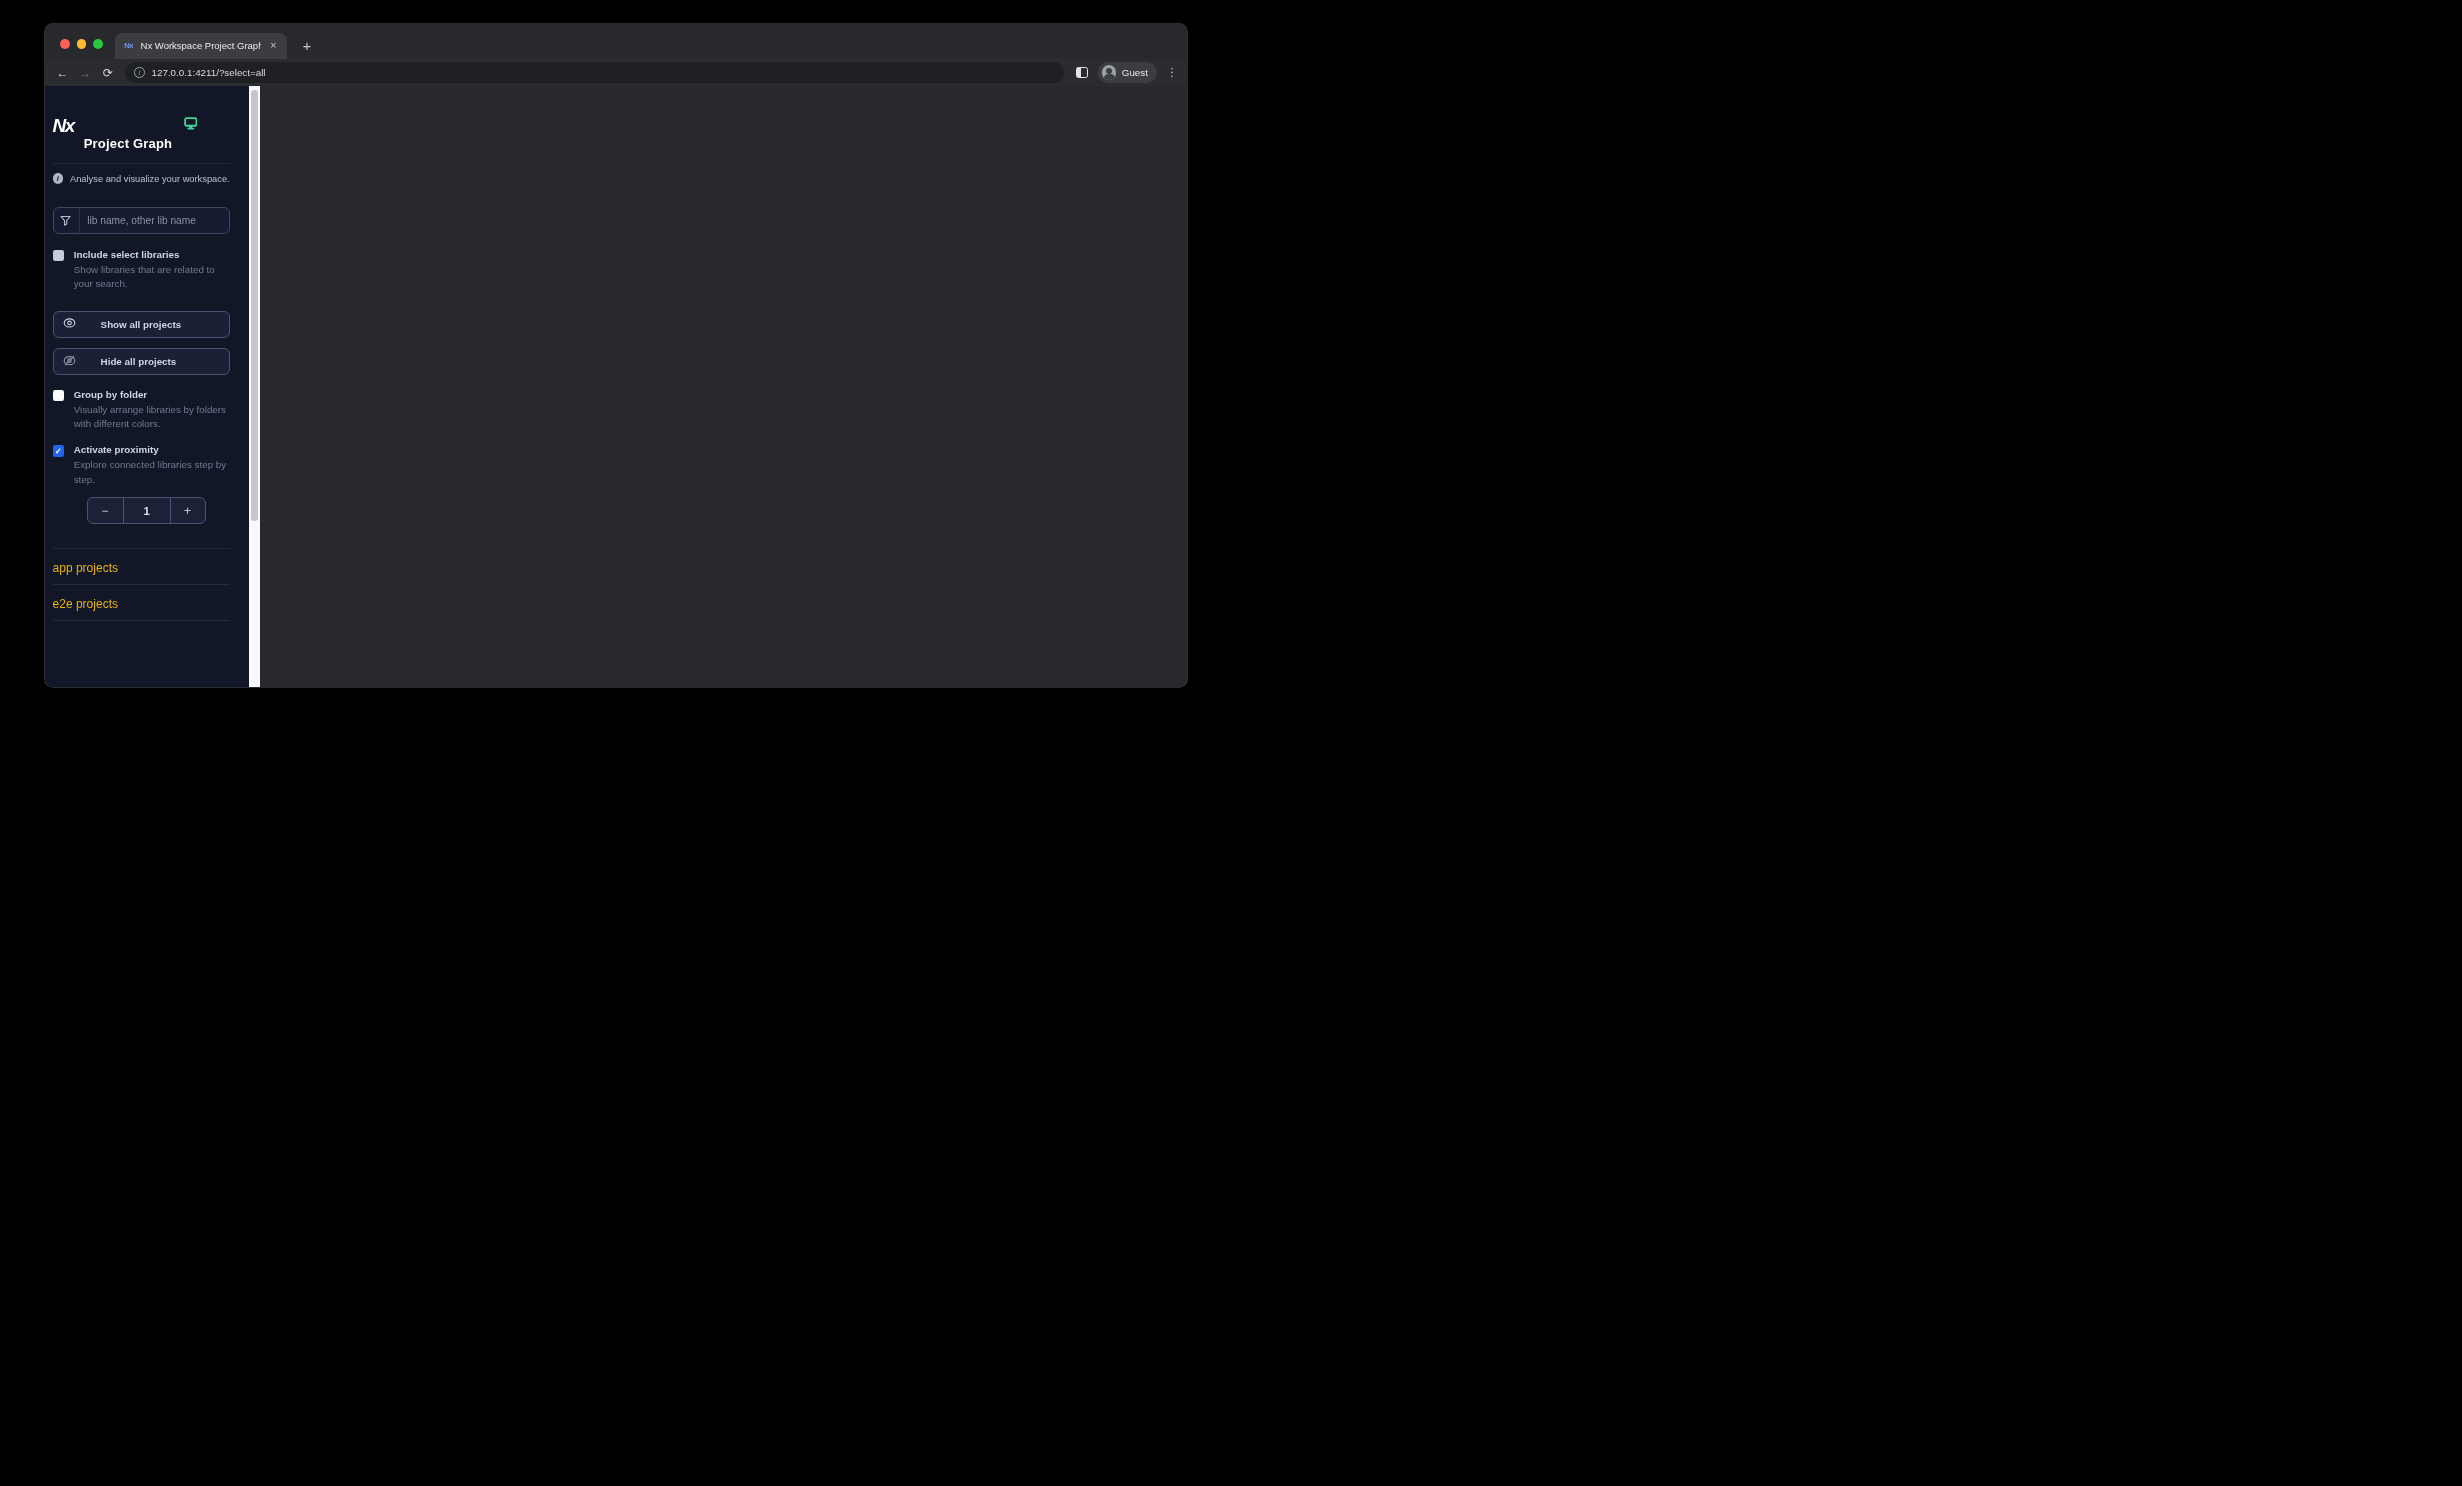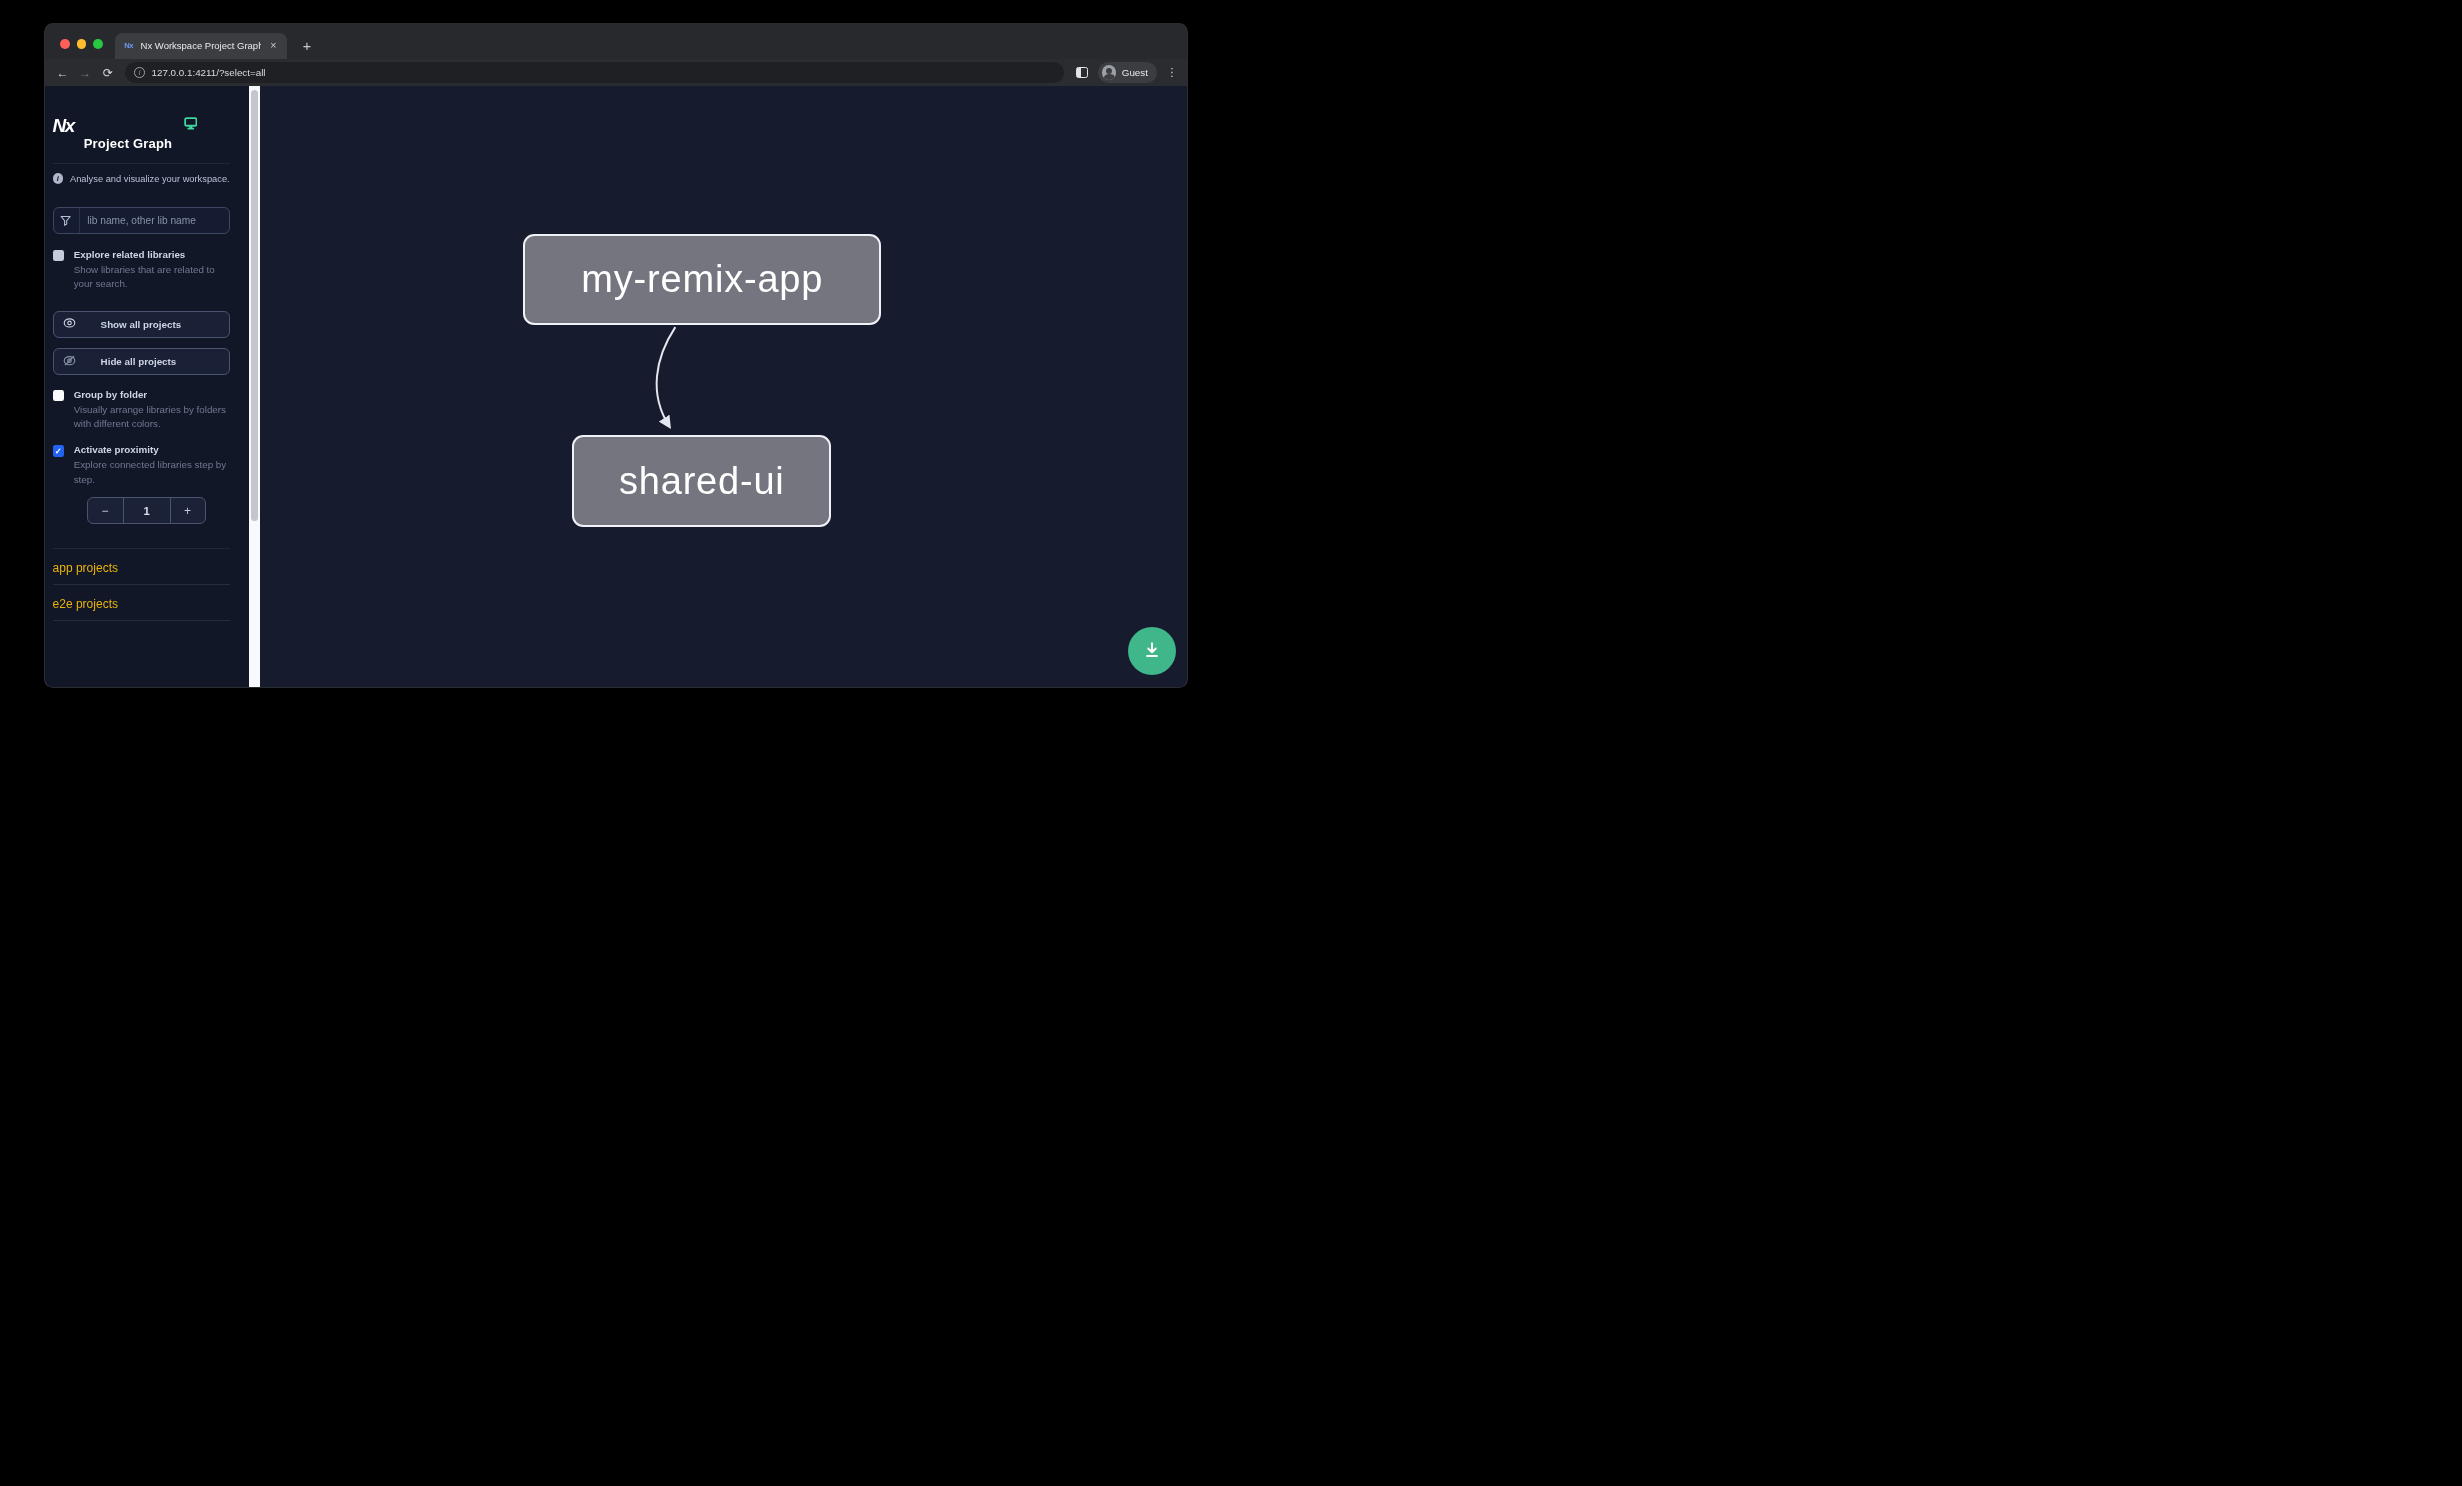--- a/index.html
+++ b/index.html
@@ -166,21 +166,21 @@
               <svg width="11.3" height="11.3" viewBox="0 0 15 15">
                   <path d="M1.5 2 h12 l-4.6 5.5 v4.5 l-2.8 1.5 v-6 z" fill="none" stroke="#b9c1d4" stroke-width="1.4" stroke-linejoin="round"></path>
                 </svg>
             </span>
             <input placeholder="lib name, other lib name" style="">
           </div>
 
           <div class="toggle">
             <span class="box gray"></span>
             <div>
-              <div class="toggle-label">Explore related libraries</div>
+              <div class="toggle-label">Include select libraries</div>
               <div class="toggle-desc">Show libraries that are related to your search.</div>
             </div>
           </div>
 
           <div class="sb-btn first">
             <span>
               <svg width="13" height="9.8" viewBox="0 0 17 13">
                   <ellipse cx="8.5" cy="6.5" rx="7" ry="5.4" fill="none" stroke="#ccd3e3" stroke-width="1.5"></ellipse>
                   <circle cx="8.5" cy="6.5" r="2.3" fill="none" stroke="#ccd3e3" stroke-width="1.5"></circle>
                 </svg>
@@ -226,39 +226,17 @@
           <div class="section-rule"></div>
           <div class="section-label">e2e projects</div>
           <div class="section-rule"></div>
         </div>
       </div>
 
       <div class="sb-scrollbar">
         <div class="sb-thumb"></div>
       </div>
 
-      <div class="canvas">
-        <svg class="edge-svg" viewBox="0 0 1225 795" preserveAspectRatio="none">
-          <defs>
-            <marker id="arrow" viewBox="0 0 10 10" refX="7.5" refY="5" markerWidth="6.5" markerHeight="6.5" orient="auto-start-reverse">
-              <path d="M0,0 L10,5 L0,10 z" fill="#e3e7f0"></path>
-            </marker>
-          </defs>
-          <path d="M 549 319 C 522 360, 514 408, 541 450" fill="none" stroke="#e3e7f0" stroke-width="2.6" marker-end="url(#arrow)"></path>
-        </svg>
-
-        <div class="node node1">my-remix-app</div>
-        <div class="node node2">shared-ui</div>
-
-        <div class="fab">
-          <span>
-            <svg width="18" height="18" viewBox="0 0 24 24">
-                <path d="M12 3 v11 M7 10 l5 5 l5 -5" fill="none" stroke="#fff" stroke-width="2.6" stroke-linecap="round" stroke-linejoin="round"></path>
-                <line x1="5.5" y1="20" x2="18.5" y2="20" stroke="#fff" stroke-width="2.6" stroke-linecap="round"></line>
-              </svg>
-          </span>
-        </div>
-      </div>
 
     </div>
   </div>
 </div>
 
 
 </body></html>

